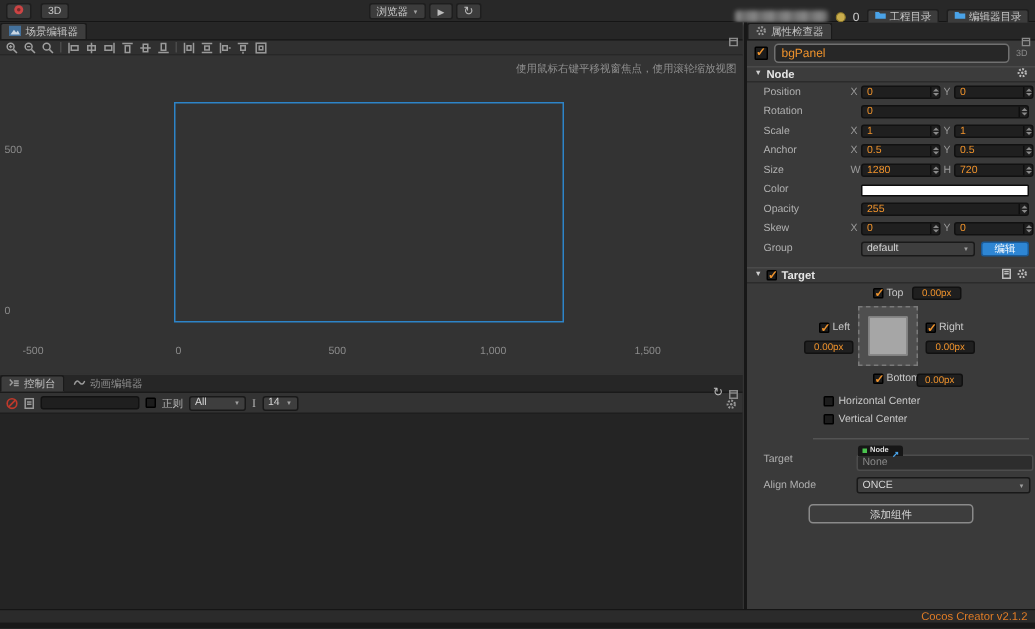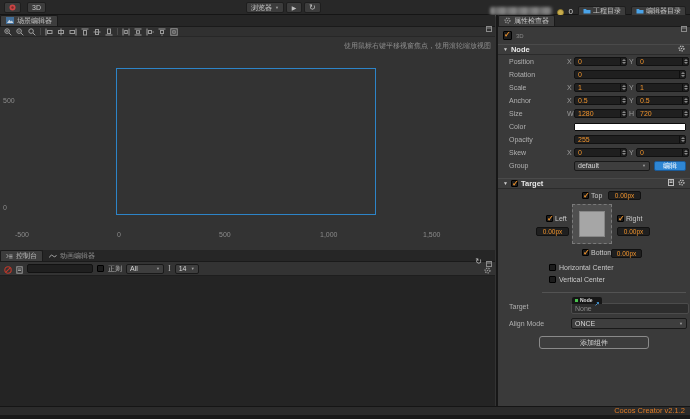--- a/index.html
+++ b/index.html
@@ -342,20 +342,23 @@
     <div class="panel-right-icons">
       <span><svg width="6" height="6" viewBox="0 0 6 6">
             <rect x="0.5" y="0.5" width="5" height="5" fill="none" stroke="#8a8a8a"></rect>
             <line x1="0.5" y1="2" x2="5.5" y2="2" stroke="#8a8a8a"></line>
           </svg></span>
     </div>
   </div>
 
   <div class="name-row">
     <span class="cb big checked"></span>
+    <div class="name-input">
+        <span>bgPanel</span>
+      </div>
     <span class="badge3d">3D</span>
   </div>
 
   <div class="sect">
     <span class="sect-caret"></span>
     <span>Node</span>
     <span class="right">
         <span><svg width="7" height="7" viewBox="0 0 7 7">
             <circle cx="3.5" cy="3.5" r="2.4" fill="none" stroke="#bdbdbd" stroke-width="1.4" stroke-dasharray="1.2 1"></circle>
             <circle cx="3.5" cy="3.5" r="0.8" fill="#bdbdbd"></circle>

